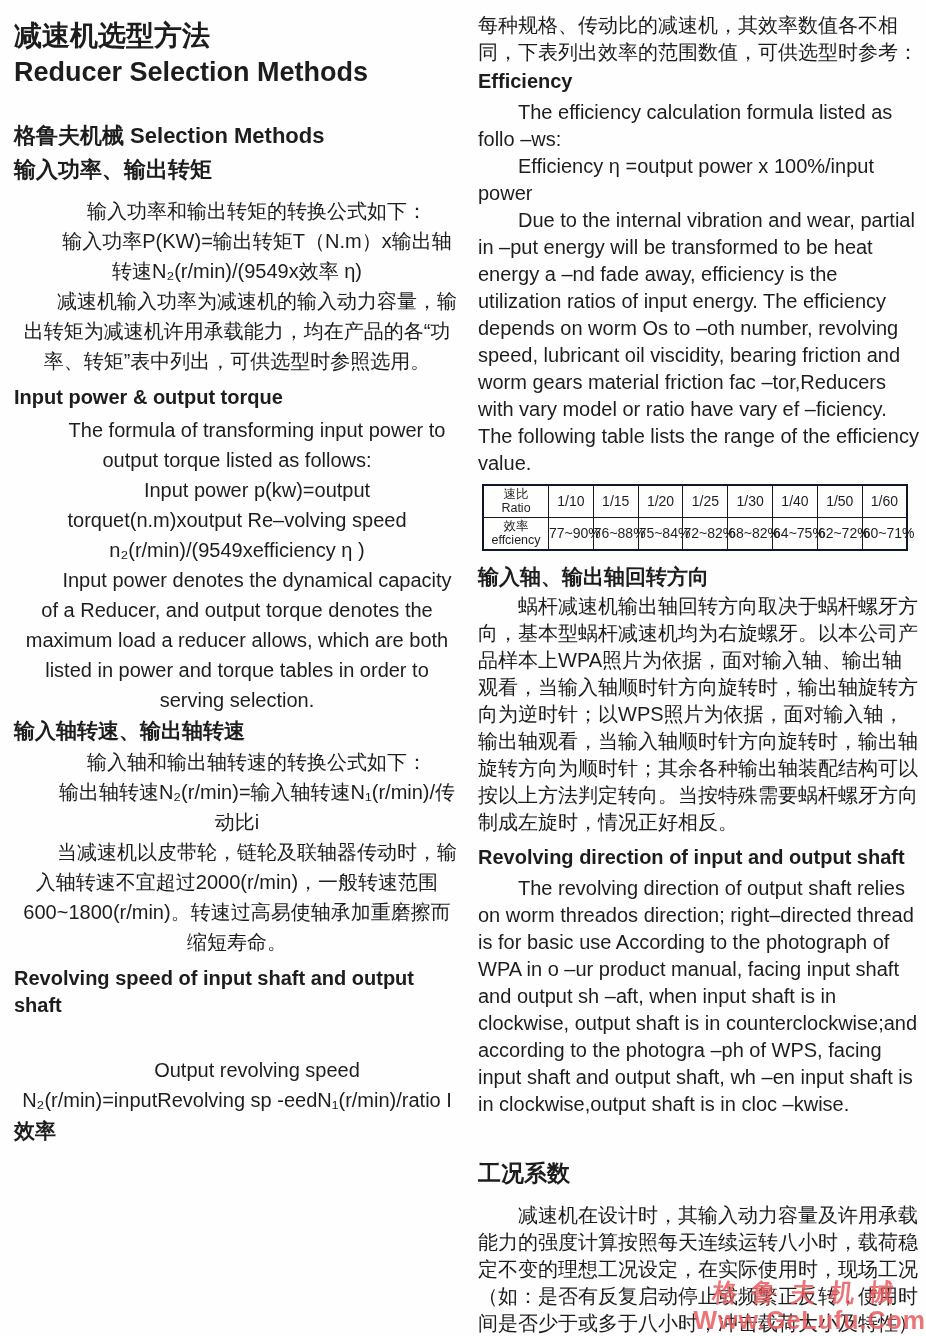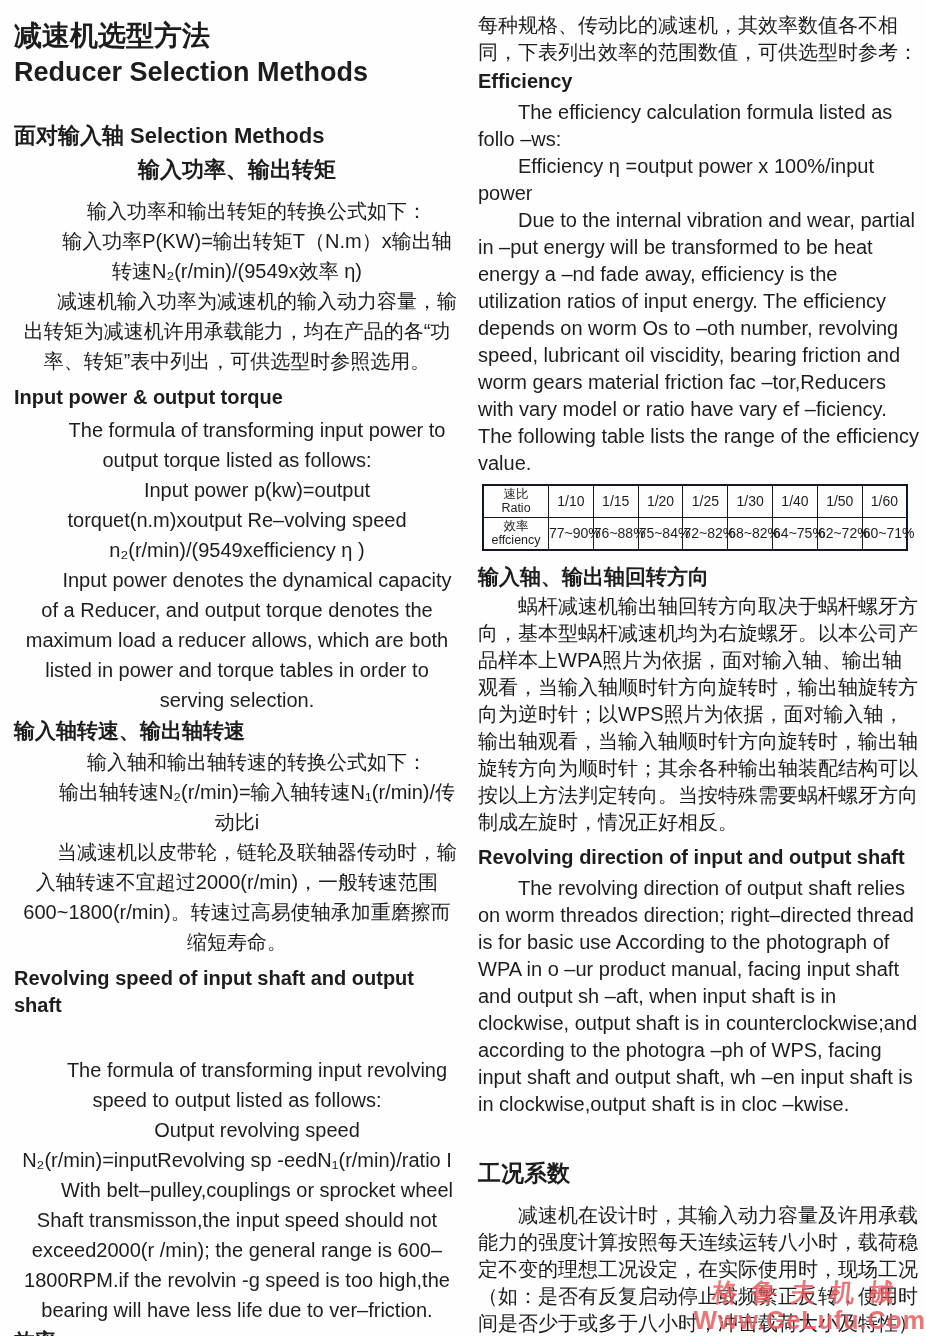--- a/index.html
+++ b/index.html
@@ -72,41 +72,39 @@
 </style>
 </head>
 <body>
 
 <div class="page">
 
   <div class="col col-left">
     <div class="title-cn">减速机选型方法</div>
     <div class="title-en">Reducer Selection Methods</div>
 
-    <div class="h-cn">面对输入轴  Selection Methods</div>
-    <div class="h-cn" style="margin-bottom:12px;text-align:center;">输入功率、输出转矩</div>
+    <div class="h-cn">格鲁夫机械  Selection Methods</div>
+    <div class="h-cn" style="margin-bottom:12px;">输入功率、输出转矩</div>
 
     <p class="b ind">输入功率和输出转矩的转换公式如下：</p>
     <p class="b ind">输入功率P(KW)=输出转矩T（N.m）x输出轴转速N₂(r/min)/(9549x效率 η)</p>
     <p class="b ind">减速机输入功率为减速机的输入动力容量，输出转矩为减速机许用承载能力，均在产品的各“功率、转矩”表中列出，可供选型时参照选用。</p>
 
     <div class="h-en">Input power &amp; output torque</div>
     <p class="b ind">The formula of transforming input power to output torque listed as follows:</p>
     <p class="b ind">Input power p(kw)=output torquet(n.m)xoutput Re–volving speed n₂(r/min)/(9549xefficiency  η )</p>
     <p class="b ind">Input power denotes the dynamical capacity of a Reducer, and output torque denotes the maximum load a reducer allows, which are both listed in power and torque tables in order to serving selection.</p>
 
     <div class="h-cn2">输入轴转速、输出轴转速</div>
     <p class="b ind">输入轴和输出轴转速的转换公式如下：</p>
     <p class="b ind">输出轴转速N₂(r/min)=输入轴转速N₁(r/min)/传动比i</p>
     <p class="b ind">当减速机以皮带轮，链轮及联轴器传动时，输入轴转速不宜超过2000(r/min)，一般转速范围600~1800(r/min)。转速过高易使轴承加重磨擦而缩短寿命。</p>
 
     <div class="h-en gap-after">Revolving speed of input shaft and output shaft</div>
-    <p class="b ind">The formula of transforming input revolving speed to output listed as follows:</p>
     <p class="b ind">Output revolving speed N₂(r/min)=inputRevolving sp -eedN₁(r/min)/ratio I</p>
-    <p class="b ind">With belt–pulley,couplings or sprocket wheel Shaft transmisson,the input speed should not exceed2000(r /min); the general range is 600–1800RPM.if the revolvin -g speed is too high,the bearing will have less life due to ver–friction.</p>
 
     <div class="h-cn2">效率</div>
 
   </div>
 
   <div class="col col-right">
     <p class="b2">每种规格、传动比的减速机，其效率数值各不相同，下表列出效率的范围数值，可供选型时参考：</p>
 
     <div class="h-en" style="margin-top:2px;">Efficiency</div>
     <p class="b2 ind">The efficiency calculation formula listed as follo –ws:</p>

